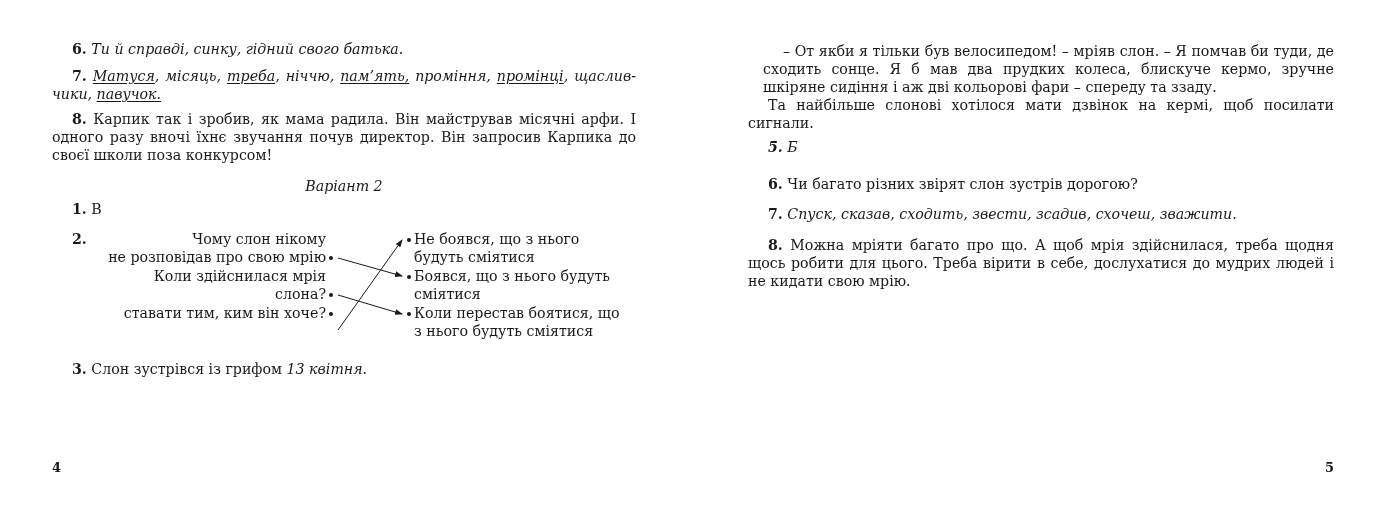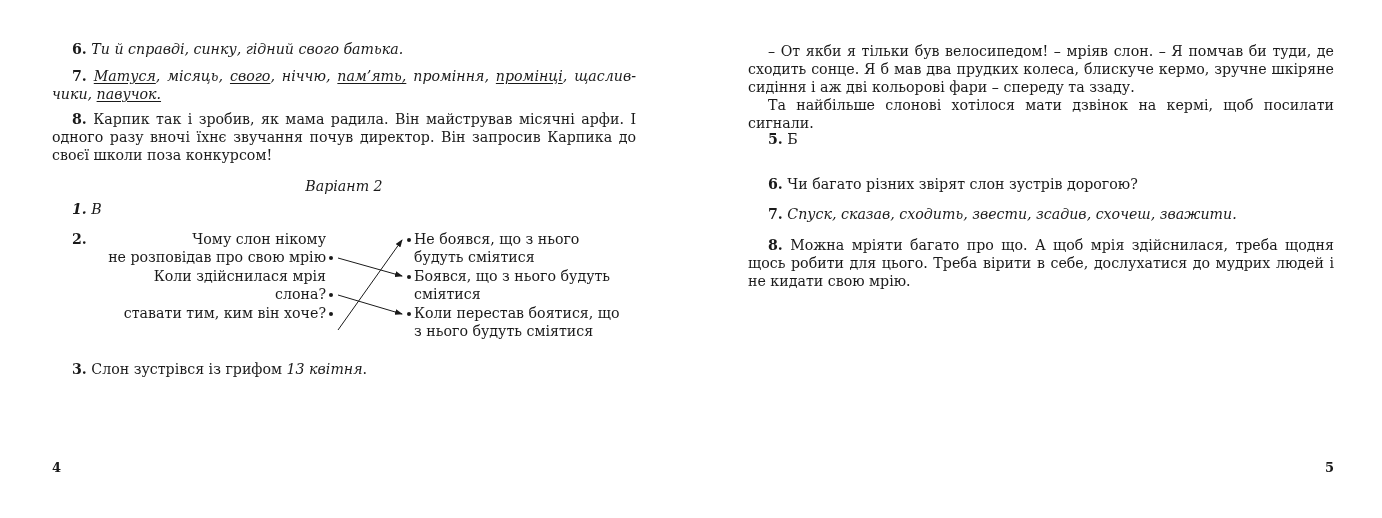--- a/index.html
+++ b/index.html
@@ -24,31 +24,31 @@
 
 <div class="page page-left">
 
   <div class="p indent" style="top:40px;">
     <b>6.</b>
     <i>Ти й справді, синку, гідний свого батька.</i>
   </div>
 
   <div class="p indent" style="top:67px;">
     <b>7.</b>
-    <i><u>Матуся</u><span>, місяць, </span><u>свого</u><span>, ніччю, </span><u>пам’ять,</u><span> проміння, </span><u>промінці</u><span>, щаслив-</span><span>чики, </span><u>павучок.</u></i>
+    <i><u>Матуся</u><span>, місяць, </span><u>треба</u><span>, ніччю, </span><u>пам’ять,</u><span> проміння, </span><u>промінці</u><span>, щаслив-</span><span>чики, </span><u>павучок.</u></i>
   </div>
 
   <div class="p indent" style="top:110px;">
     <b>8.</b>
     <span>Карпик так і зробив, як мама радила. Він майстрував місячні арфи. І одного разу вночі їхнє звучання почув директор. Він запросив Карпика до своєї школи поза конкурсом!</span>
   </div>
 
   <div class="p center it" style="top:177px;">Варіант 2</div>
 
-  <div class="p indent" style="top:200px;font-style:italic;">
+  <div class="p indent" style="top:200px;">
     <b>1.</b>
     <span>В</span>
   </div>
 
   <div style="position:absolute; left:0; top:230px; width:584px; height:120px;">
     <b style="position:absolute; left:20px; top:0; line-height:18px;">2.</b>
 
     <div style="position:absolute; left:30px; width:254px; top:0; height:120px;">
       <div class="match-left" style="top:0;">
         <div style="padding-right:10px;">Чому слон нікому</div>
@@ -93,24 +93,24 @@
   <div class="p indent" style="top:360px;">
     <b>3.</b>
     <span>Слон зустрівся із грифом </span><i>13 квітня</i><span>.</span>
   </div>
 
 
   <div class="pagenum" style="left:0;">4</div>
 </div>
 
 <div class="page page-right">
-  <div class="p indent" style="top:42px;">– От якби я тільки був велосипедом! – мріяв слон. – Я помчав би туди, де сходить сонце. Я б мав два прудких колеса, блискуче кермо, зручне шкіряне сидіння і аж дві кольорові фари – спереду та ззаду.</div>
+  <div class="p indent" style="top:42px;margin-left:15px;">– От якби я тільки був велосипедом! – мріяв слон. – Я помчав би туди, де сходить сонце. Я б мав два прудких колеса, блискуче кермо, зручне шкіряне сидіння і аж дві кольорові фари – спереду та ззаду.</div>
   <div class="p indent" style="top:96px;">Та найбільше слонові хотілося мати дзвінок на кермі, щоб посилати сигнали.</div>
 
-  <div class="p indent" style="top:130px;">
+  <div class="p indent" style="top:138px;font-style:italic;">
     <b>5.</b>
     <span>Б</span>
   </div>
 
   <div class="p indent" style="top:175px;">
     <b>6.</b>
     <span>Чи багато різних звірят слон зустрів дорогою?</span>
   </div>
 
   <div class="p indent" style="top:205px;">

